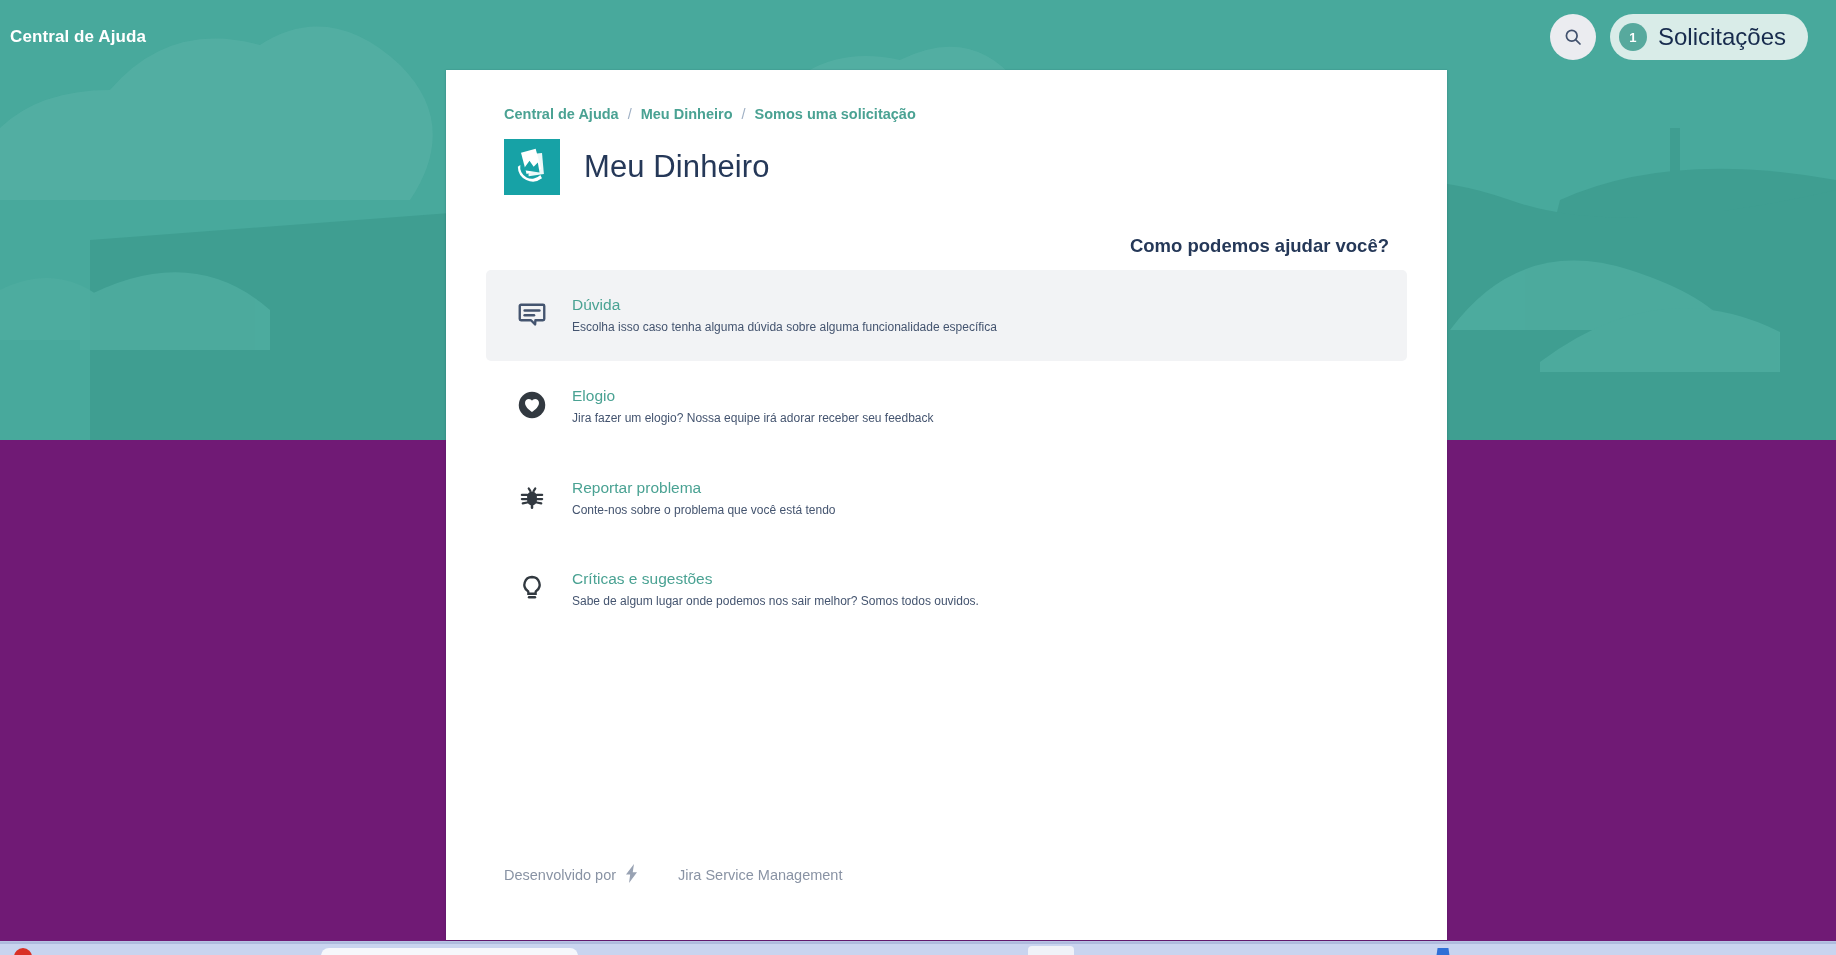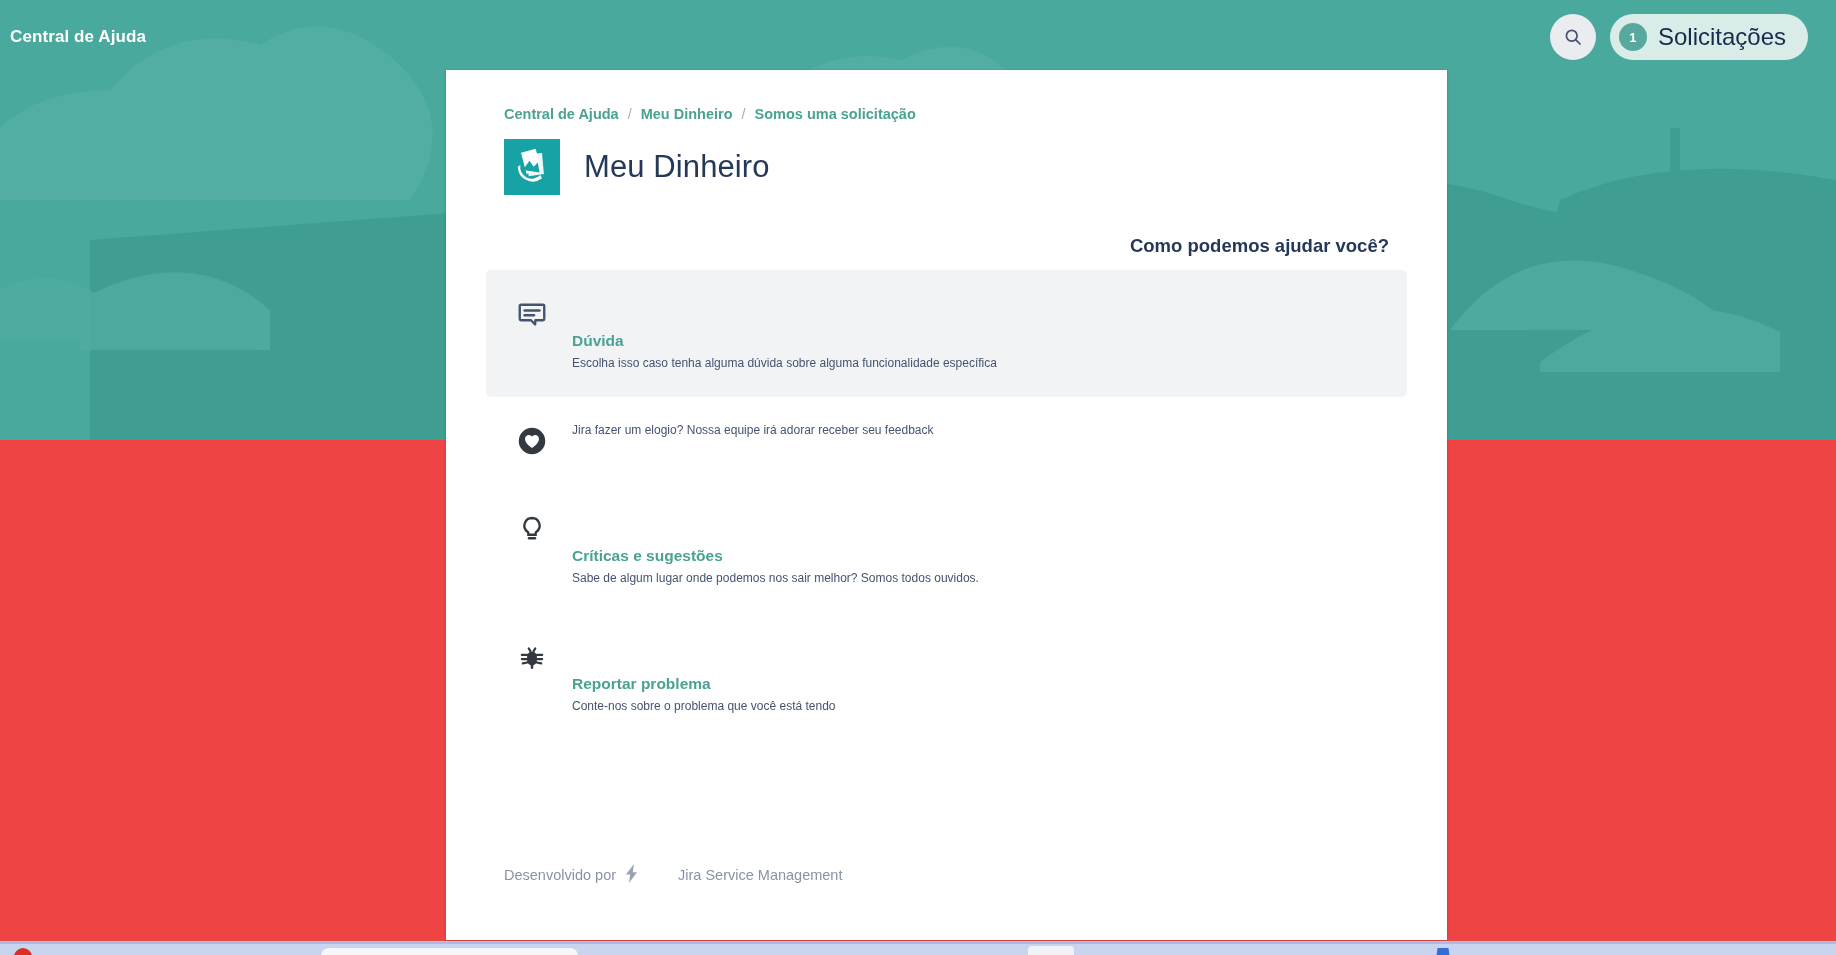--- a/index.html
+++ b/index.html
@@ -9,21 +9,21 @@
     height: 955px;
     overflow: hidden;
     font-family: "Liberation Sans", sans-serif;
     background: #f7f9fc;
   }
 
   .screen {
     position: relative;
     width: 1836px;
     height: 955px;
-    background: #ef4444;
+    background: #701a75;
     overflow: hidden;
   }
 
   
   .hero {
     position: absolute;
     left: 0; top: 0;
     width: 1836px;
     height: 440px;
     background: #48a99c;
@@ -167,23 +167,22 @@
   .request-icon {
     flex: 0 0 36px;
     width: 36px; height: 36px;
     display: flex; align-items: center; justify-content: center;
     margin-top: 2px;
   }
   .request-text { display: flex; flex-direction: column; gap: 4px; padding-top: 1px; }
   .request-name {
     color: #4aa293;
     font-size: 15.5px;
-    font-weight: bold;
+    font-weight: normal;
     line-height: 1.3;
-    margin-top: 36px;
   }
   .request-desc {
     color: #44546f;
     font-size: 12px;
     line-height: 1.35;
   }
 
   
   .card-footer {
     margin-top: auto;
@@ -337,34 +336,22 @@
         </a>
 
         <a class="request-item">
           <span class="request-icon">
             <svg width="30" height="30" viewBox="0 0 24 24">
               <circle cx="12" cy="12" r="10.6" fill="#323940"></circle>
               <path d="M12 17.6 C12 17.6 6.4 14.1 6.4 10.4 C6.4 8.5 7.9 7.2 9.5 7.2 C10.6 7.2 11.5 7.8 12 8.6 C12.5 7.8 13.4 7.2 14.5 7.2 C16.1 7.2 17.6 8.5 17.6 10.4 C17.6 14.1 12 17.6 12 17.6 Z" fill="#ffffff"></path>
             </svg>
           </span>
           <span class="request-text">
+            <span class="request-name">Elogio</span>
             <span class="request-desc">Jira fazer um elogio? Nossa equipe irá adorar receber seu feedback</span>
-          </span>
-        </a>
-
-        <a class="request-item">
-          <span class="request-icon">
-            <svg width="30" height="30" viewBox="0 0 24 24" fill="none" stroke="#323940" stroke-width="1.9" stroke-linecap="round">
-              <path d="M12 3.2 a6.1 6.1 0 0 1 3.6 11 a1.6 1.6 0 0 0 -0.7 1.3 v1.1 h-5.8 v-1.1 a1.6 1.6 0 0 0 -0.7 -1.3 A6.1 6.1 0 0 1 12 3.2 Z"></path>
-              <line x1="9.6" y1="19.4" x2="14.4" y2="19.4"></line>
-            </svg>
-          </span>
-          <span class="request-text">
-            <span class="request-name">Críticas e sugestões</span>
-            <span class="request-desc">Sabe de algum lugar onde podemos nos sair melhor? Somos todos ouvidos.</span>
           </span>
         </a>
 
         <a class="request-item">
           <span class="request-icon">
             <svg width="30" height="30" viewBox="0 0 24 24" fill="none" stroke="#323940" stroke-width="1.8" stroke-linecap="round">
               <path d="M9.4 5.2 L10.6 7.1"></path>
                 <path d="M14.6 5.2 L13.4 7.1"></path>
               <rect x="8.1" y="7.6" width="7.8" height="11.2" rx="3.9" fill="#323940" stroke="none"></rect>
               <line x1="12" y1="8.4" x2="12" y2="18"></line>
@@ -376,20 +363,33 @@
               <line x1="19.4" y1="17.1" x2="15.8" y2="16.4"></line>
               <line x1="12" y1="18.4" x2="12" y2="20.6" stroke-width="2"></line>
             </svg>
           </span>
           <span class="request-text">
             <span class="request-name">Reportar problema</span>
             <span class="request-desc">Conte-nos sobre o problema que você está tendo</span>
           </span>
         </a>
 
+        <a class="request-item">
+          <span class="request-icon">
+            <svg width="30" height="30" viewBox="0 0 24 24" fill="none" stroke="#323940" stroke-width="1.9" stroke-linecap="round">
+              <path d="M12 3.2 a6.1 6.1 0 0 1 3.6 11 a1.6 1.6 0 0 0 -0.7 1.3 v1.1 h-5.8 v-1.1 a1.6 1.6 0 0 0 -0.7 -1.3 A6.1 6.1 0 0 1 12 3.2 Z"></path>
+              <line x1="9.6" y1="19.4" x2="14.4" y2="19.4"></line>
+            </svg>
+          </span>
+          <span class="request-text">
+            <span class="request-name">Críticas e sugestões</span>
+            <span class="request-desc">Sabe de algum lugar onde podemos nos sair melhor? Somos todos ouvidos.</span>
+          </span>
+        </a>
+
       </div>
 
       <div class="card-footer">
         <span class="footer-text">Desenvolvido por</span>
         <span>
           <svg width="17" height="19" viewBox="0 0 16 20">
             <path d="M10.6 0 L2.2 11.1 h4.4 L5.4 20 L13.8 8.6 H9.3 Z" fill="#98a2b3"></path>
           </svg>
         </span>
         <span class="footer-brand">Jira Service Management</span>

